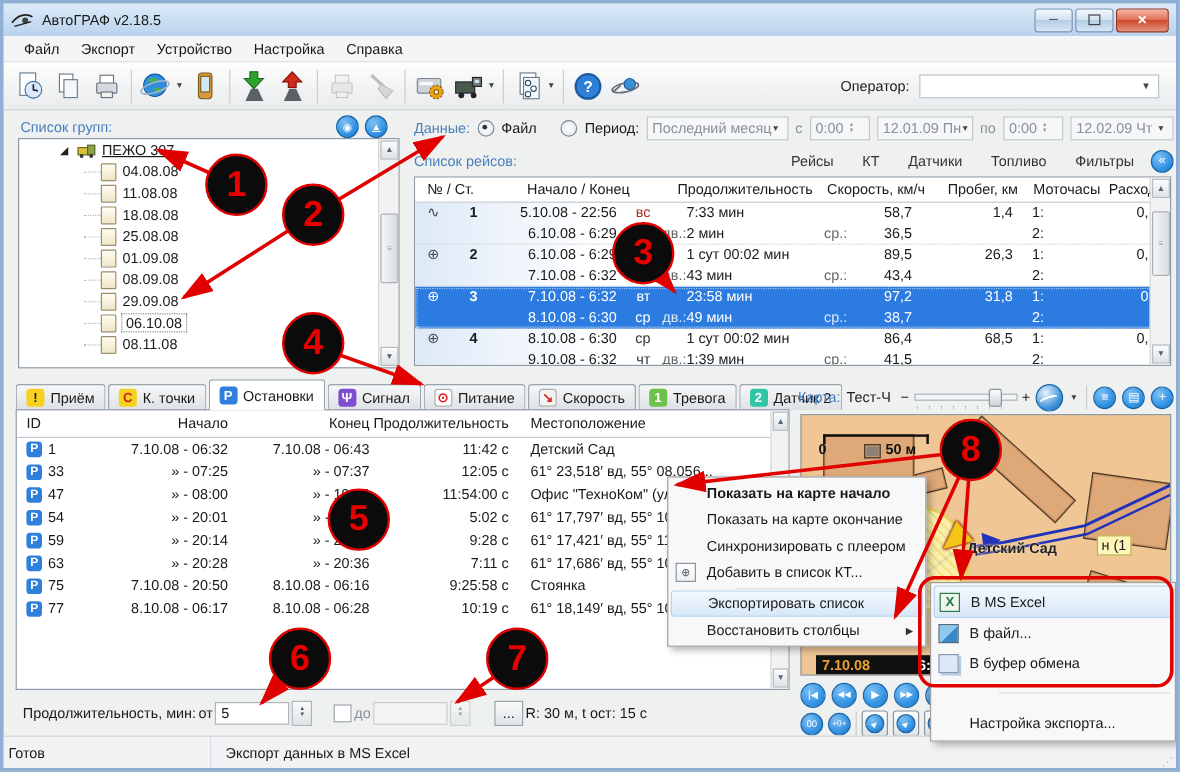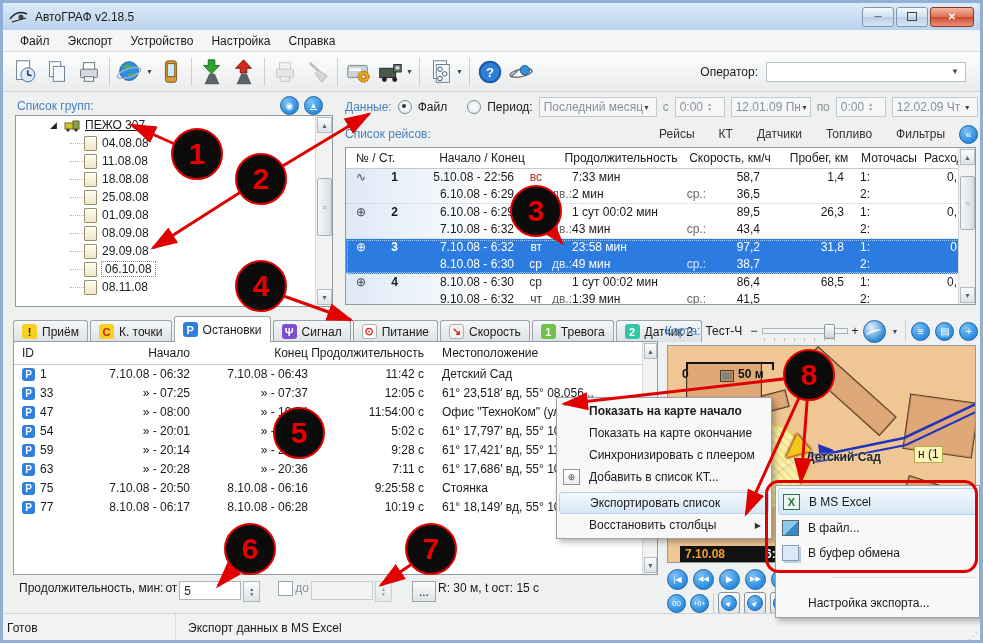--- a/index.html
+++ b/index.html
@@ -87,21 +87,21 @@
   [data-ic="speed"]{background:#f4f4f4;color:#d22;border:1px solid #b0b0b0;}
   [data-ic="green"]{background:#6cc24a;color:#fff;}
   [data-ic="teal"]{background:#2fc5a5;color:#fff;}
   .stops-box{position:absolute;left:4px;top:26px;width:645px;height:234px;background:#fff;border:1px solid #8e9aa5;box-sizing:border-box;overflow:hidden;}
   .shead{display:flex;height:22px;line-height:22px;border-bottom:1px solid #c4cad0;white-space:nowrap;}
   .srow{display:flex;height:19px;line-height:19px;align-items:center;white-space:nowrap;}
   .sid{width:62px;padding-left:8px;display:flex;align-items:center;gap:5px;box-sizing:border-box;}
   .sst{width:114px;text-align:right;}.sen{width:118px;text-align:right;}.sdu{width:116px;text-align:right;}
   .slo{flex:1;padding-left:18px;overflow:hidden;}
   .pico{width:13px;height:13px;border-radius:3px;background:#2f80dd;color:#fff;font-size:10px;font-weight:bold;display:flex;align-items:center;justify-content:center;flex:none;}
-  .sfoot{position:absolute;left:4px;top:266px;width:645px;height:26px;display:flex;align-items:flex-start;gap:2px;}
+  .sfoot{position:absolute;left:4px;top:266px;width:645px;height:26px;display:flex;align-items:center;gap:2px;}
   .inp{height:19px;border:1px solid #aeb6bd;background:#fff;padding:0 4px;box-sizing:border-box;display:flex;align-items:center;}
   .inp.dis2{background:#f3f4f5;border-color:#c9cdd1;}
   .spinbtn{width:15px;height:19px;border:1px solid #aeb6bd;background:linear-gradient(#fbfbfb,#dfe3e6);display:flex;flex-direction:column;align-items:center;justify-content:center;font-size:5px;color:#556;line-height:5px;}
   .chk{width:13px;height:13px;border:1px solid #9aa4ad;background:#fff;}
   .morebtn{width:22px;height:19px;border:1px solid #9aa4ad;background:linear-gradient(#fbfbfb,#dfe3e6);display:flex;align-items:center;justify-content:center;}
   
   .maphead{left:662px;top:316px;width:315px;height:24px;display:flex;align-items:center;gap:5px;}
   .slider{width:84px;height:14px;position:relative;}
   .slider .track{position:absolute;left:0;top:4px;width:84px;height:4px;border:1px solid #aab2ba;background:#f2f3f4;}
   .slider .sthumb{position:absolute;left:62px;top:0;width:9px;height:13px;background:linear-gradient(#fdfdfd,#cdd4da);border:1px solid #8a949e;border-radius:2px;}

